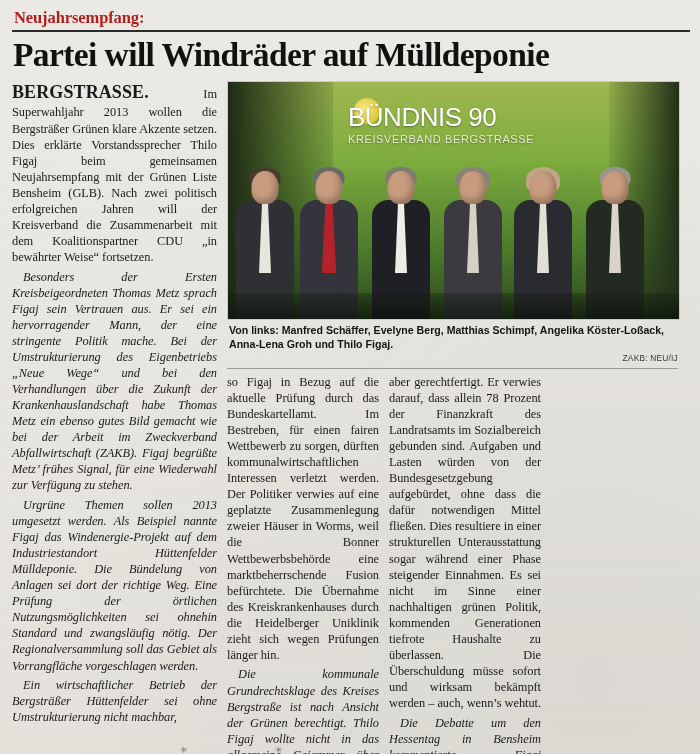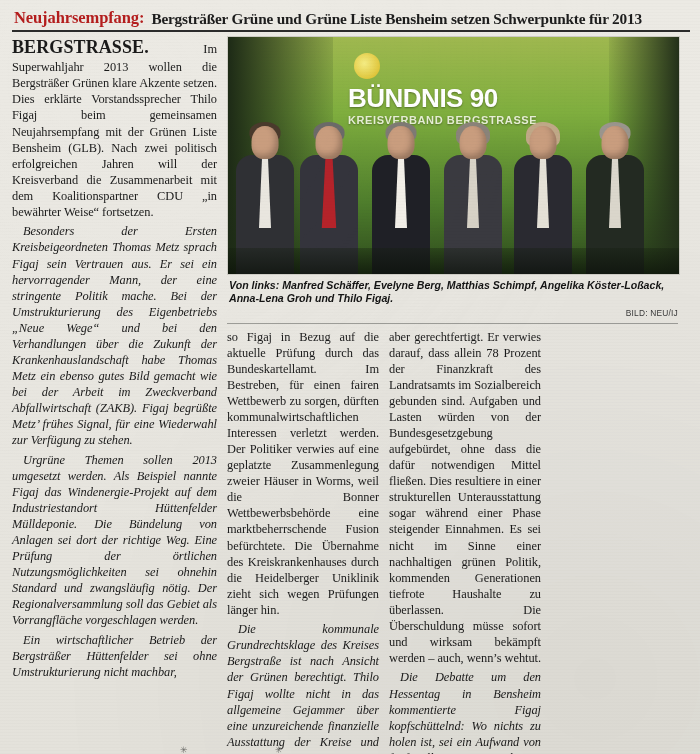--- a/index.html
+++ b/index.html
@@ -30,21 +30,21 @@
       repeating-linear-gradient(0deg, rgba(0,0,0,0.012) 0px, rgba(0,0,0,0.012) 1px, rgba(255,255,255,0) 1px, rgba(255,255,255,0) 3px),
       radial-gradient(circle at 20% 10%, rgba(255,255,255,0.35), rgba(0,0,0,0) 55%),
       radial-gradient(circle at 85% 90%, rgba(0,0,0,0.05), rgba(0,0,0,0) 60%);
     mix-blend-mode: multiply;
     opacity: .8;
   }
 
   
   .kicker-wrap {
     display: flex;
-    align-items: flex-end;
+    align-items: center;
     gap: 7px;
     padding: 2px 0 2px 2px;
     border-bottom: 2px solid #2b2b2b;
     margin-bottom: 4px;
   }
   .kicker-red {
     color: #b41d1d;
     font-weight: bold;
     font-size: 16.5px;
     letter-spacing: -0.1px;
@@ -113,25 +113,25 @@
   .ph-dark-left {
     position: absolute; left:0; top:0; width:105px; height:100%;
     background: linear-gradient(90deg, #1d2a16 0%, rgba(40,60,30,0.15) 100%);
   }
   .ph-dark-right {
     position: absolute; right:0; top:0; width:70px; height:100%;
     background: linear-gradient(270deg, #23301a 0%, rgba(40,60,30,0.1) 100%);
   }
   .ph-logo {
     position: absolute;
-    left: 120px; top: 48px;
+    left: 120px; top: 22px;
     width: 230px;
     color: #fff;
     font-family: "Liberation Sans", sans-serif;
-    font-weight: bold;
+    font-weight: normal;
     font-size: 26px;
     line-height: 1.02;
     letter-spacing: -0.5px;
     text-shadow: 0 1px 2px rgba(0,0,0,.35);
   }
   .ph-logo .l2 { color:#f2f7e4; }
   .ph-logo .l3 {
     font-size: 11px;
     letter-spacing: .6px;
     margin-top: 3px;
@@ -202,21 +202,20 @@
     background: linear-gradient(180deg, rgba(20,30,15,.35), rgba(10,16,8,.7));
   }
   .caption {
     font-family: "Liberation Sans", sans-serif;
     font-size: 10.6px;
     font-weight: bold;
     line-height: 1.26;
     color: #141414;
     margin-top: 4px;
     padding-left: 2px;
-    font-style: italic;
   }
   .credit {
     font-family: "Liberation Sans", sans-serif;
     font-size: 8.4px;
     color: #3a3a3a;
     text-align: right;
     margin-top: 2px;
     letter-spacing: .2px;
   }
 
@@ -248,23 +247,23 @@
     color:#6d6d6a; font-size:9px;
   }
 </style>
 </head>
 <body>
 
 <div class="page">
 
   <div class="kicker-wrap">
     <span class="kicker-red">Neujahrsempfang:</span>
-    <span class="kicker-rest">Bergsträßer Grüne und Grüne Liste Bensheim setzen Schwerpunkte für 2013</span>
   </div>
 
+  <h1 class="headline">Partei will Windräder auf Mülldeponie</h1>
 
   <div class="top-row">
 
     <div class="lead-col">
       <p class="para"><span class="lead-place">BERGSTRASSE.</span><span> Im Superwahljahr 2013 wollen die Bergsträßer Grünen klare Akzente setzen. Dies erklärte Vorstandssprecher Thilo Figaj beim gemeinsamen Neujahrsempfang mit der Grünen Liste Bensheim (GLB). Nach zwei politisch erfolgreichen Jahren will der Kreisverband die Zusammenarbeit mit dem Koalitionspartner CDU „in bewährter Weise“ fortsetzen.</span></p>
       <p class="para indent">Besonders der Ersten Kreisbeigeordneten Thomas Metz sprach Figaj sein Vertrauen aus. Er sei ein hervorragender Mann, der eine stringente Politik mache. Bei der Umstrukturierung des Eigenbetriebs „Neue Wege“ und bei den Verhandlungen über die Zukunft der Krankenhauslandschaft habe Thomas Metz ein ebenso gutes Bild gemacht wie bei der Arbeit im Zweckverband Abfallwirtschaft (ZAKB). Figaj begrüßte Metz’ frühes Signal, für eine Wiederwahl zur Verfügung zu stehen.</p>
       <p class="para indent">Urgrüne Themen sollen 2013 umgesetzt werden. Als Beispiel nannte Figaj das Windenergie-Projekt auf dem Industriestandort Hüttenfelder Mülldeponie. Die Bündelung von Anlagen sei dort der richtige Weg. Eine Prüfung der örtlichen Nutzungsmöglichkeiten sei ohnehin Standard und zwangsläufig nötig. Der Regionalversammlung soll das Gebiet als Vorrangfläche vorgeschlagen werden.</p>
       <p class="para indent">Ein wirtschaftlicher Betrieb der Bergsträßer Hüttenfelder sei ohne Umstrukturierung nicht machbar,</p>
     </div>
 
@@ -312,21 +311,21 @@
           <div class="person p6">
               <div class="body"></div>
               <div class="shirt"></div>
               <div class="hair"></div>
               <div class="head"></div>
             </div>
         </div>
         <div class="ph-floor"></div>
       </div>
       <div class="caption">Von links: Manfred Schäffer, Evelyne Berg, Matthias Schimpf, Angelika Köster-Loßack, Anna-Lena Groh und Thilo Figaj.</div>
-      <div class="credit">BILD: NEU/IJ</div>
+      <div class="credit">ZAKB: NEU/IJ</div>
       <div class="rule-under-photo"></div>
 
       <div class="lower-cols">
         <div class="col col-2">
           <p class="para">so Figaj in Bezug auf die aktuelle Prüfung durch das Bundeskartellamt. Im Bestreben, für einen fairen Wettbewerb zu sorgen, dürften kommunalwirtschaftlichen Interessen verletzt werden. Der Politiker verwies auf eine geplatzte Zusammenlegung zweier Häuser in Worms, weil die Bonner Wettbewerbsbehörde eine marktbeherrschende Fusion befürchtete. Die Übernahme des Kreiskrankenhauses durch die Heidelberger Uniklinik zieht sich wegen Prüfungen länger hin.</p>
           <p class="para indent">Die kommunale Grundrechtsklage des Kreises Bergstraße ist nach Ansicht der Grünen berechtigt. Thilo Figaj wollte nicht in das allgemeine Gejammer über eine unzureichende finanzielle Ausstattung der Kreise und Kommunen einstimmen – im Falle der Bergstraße sei die Kritik</p>
         </div>
         <div class="col col-3">
           <p class="para">aber gerechtfertigt. Er verwies darauf, dass allein 78 Prozent der Finanzkraft des Landratsamts im Sozialbereich gebunden sind. Aufgaben und Lasten würden von der Bundesgesetzgebung aufgebürdet, ohne dass die dafür notwendigen Mittel fließen. Dies resultiere in einer strukturellen Unterausstattung sogar während einer Phase steigender Einnahmen. Es sei nicht im Sinne einer nachhaltigen grünen Politik, kommenden Generationen tiefrote Haushalte zu überlassen. Die Überschuldung müsse sofort und wirksam bekämpft werden – auch, wenn’s wehtut.</p>
           <p class="para indent">Die Debatte um den Hessentag in Bensheim kommentierte Figaj kopfschüttelnd: Wo nichts zu holen ist, sei ein Aufwand von fünf Millionen Euro nicht nur zu viel, sondern zweifellos gesetzeswidrig.</p>

